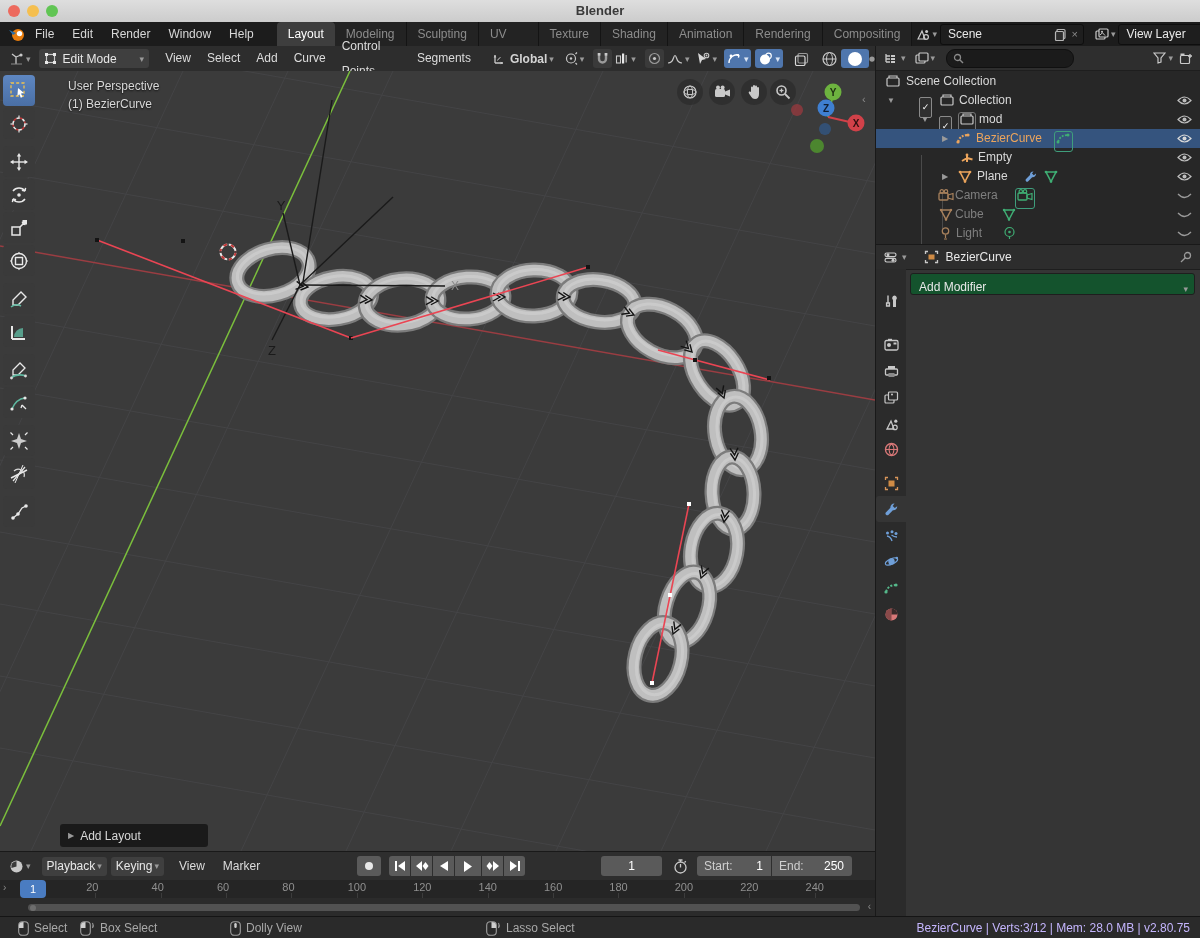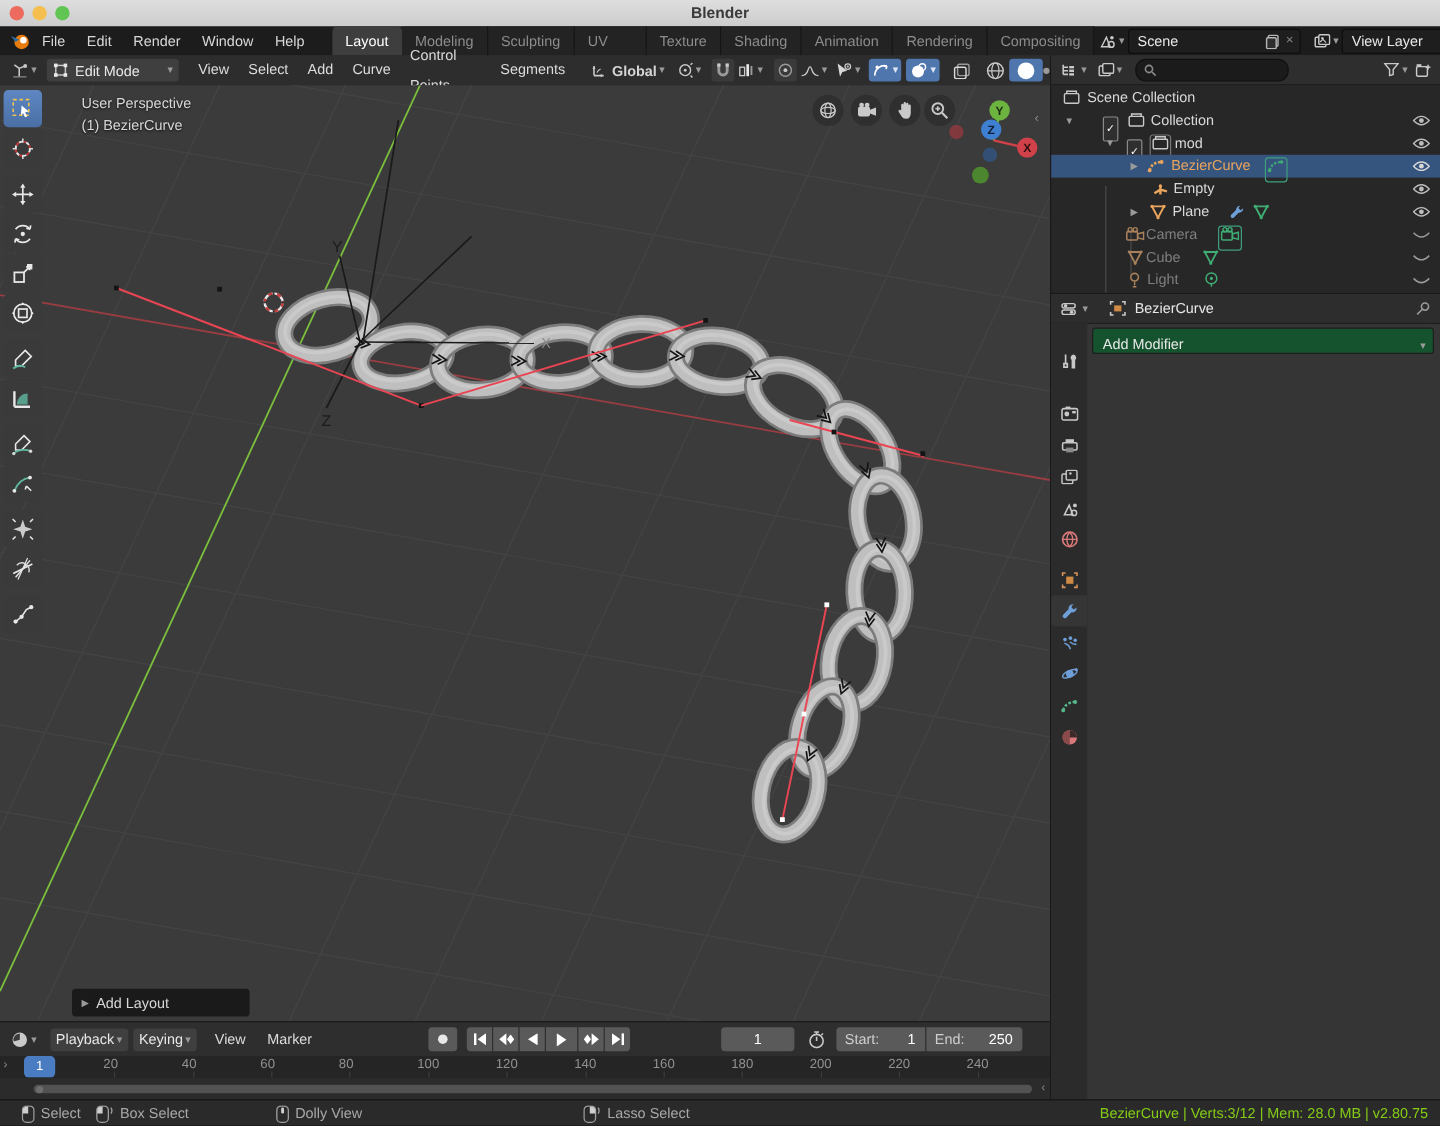--- a/index.html
+++ b/index.html
@@ -75,21 +75,21 @@
   .ruler{position:absolute;top:28px;left:0;right:0;height:18px;background:#252525;border-bottom:1px solid #1c1c1c;}
   .tick{position:absolute;top:1px;color:#909090;font-size:11px;}
   .playhead{position:absolute;top:0;left:20px;width:26px;height:18px;background:#4a7cc1;border-radius:4px;color:#fff;
             text-align:center;line-height:18px;font-size:11px;}
   .track{position:absolute;top:46px;left:0;right:0;height:19px;background:#2b2b2b;}
   .scrollbar{position:absolute;top:6px;left:28px;width:832px;height:7px;background:#525252;border-radius:4px;}
   
   .statusbar{position:absolute;top:916px;left:0;width:1200px;height:22px;background:#2a2a2a;border-top:1px solid #151515;}
   .hint{position:absolute;top:0;height:22px;display:flex;align-items:center;color:#a8a8a8;}
   .hint svg{margin-right:5px;}
-  .status-right{position:absolute;right:10px;top:0;height:22px;display:flex;align-items:center;color:#84cc16;}
+  .status-right{position:absolute;right:10px;top:0;height:22px;display:flex;align-items:center;color:#c4b5fd;}
   svg{display:block;}
 </style>
 </head>
 <body>
 
 <div class="app">
 
   <div class="titlebar">
     <div class="tl" style="left:8px;background:#ed6a5e;"></div>
     <div class="tl" style="left:27px;background:#f5bf4f;"></div>

